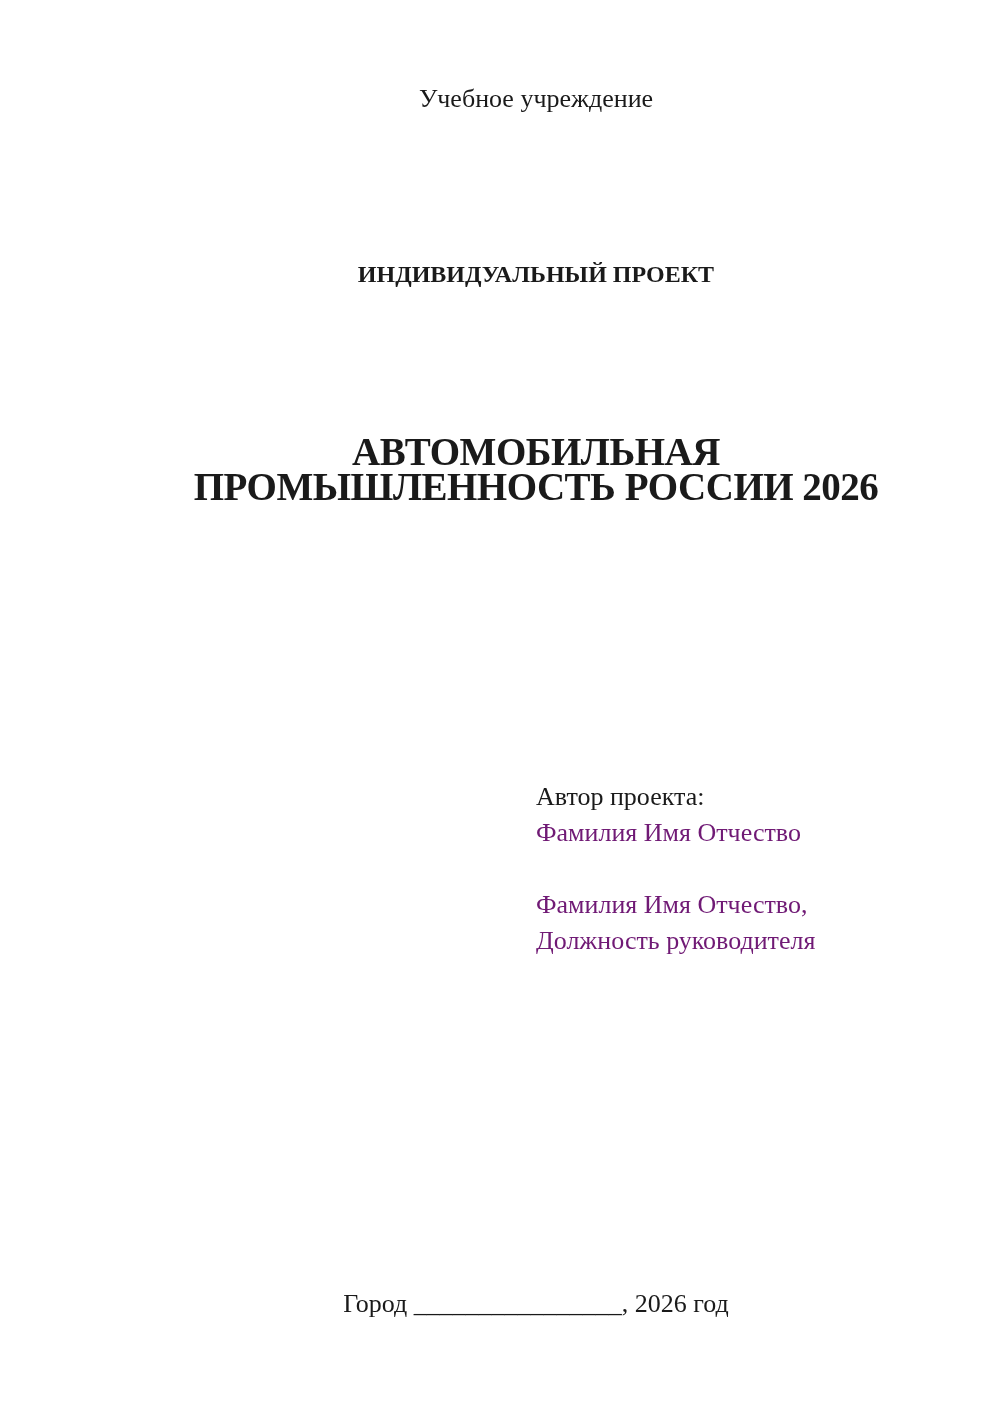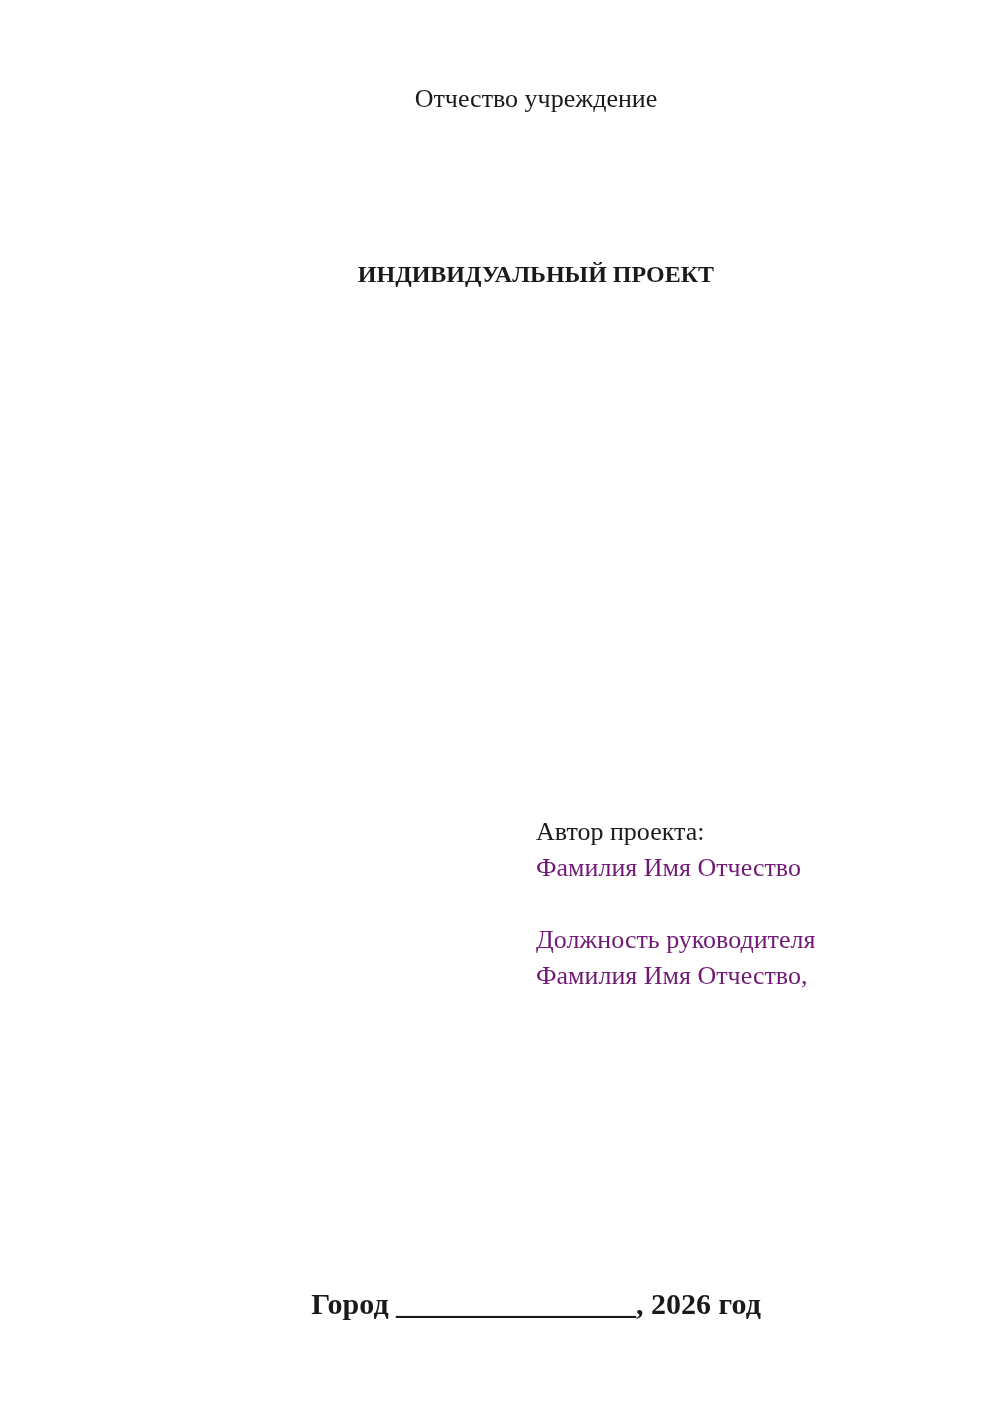--- a/index.html
+++ b/index.html
@@ -48,49 +48,51 @@
     top: 779px;
     font-size: 26px;
     line-height: 36px;
     text-align: left;
   }
   .credit-group + .credit-group {
     margin-top: 36px;
   }
   .credit-label {
     color: #1a1a1a;
-    margin-top: 35px;
   }
   .credit-placeholder {
     color: #701a75;
   }
   .footer-line {
     top: 1286px;
-    font-size: 30px;
+    font-size: 26px;
     line-height: 36px;
     white-space: nowrap;
-    font-weight: bold;
   }
 </style>
 </head>
 <body>
 
 <div class="page">
 
-  <div class="content-line institution">Отчество учреждение</div>
+  <div class="content-line institution">Учебное учреждение</div>
 
   <div class="content-line doctype">ИНДИВИДУАЛЬНЫЙ ПРОЕКТ</div>
 
+  <div class="content-line project-title">
+    <span>АВТОМОБИЛЬНАЯ</span><br>
+    <span>ПРОМЫШЛЕННОСТЬ РОССИИ 2026</span>
+  </div>
 
   <div class="credits">
     <div class="credit-group">
       <div class="credit-label">Автор проекта:</div>
       <div class="credit-placeholder">Фамилия Имя Отчество</div>
     </div>
     <div class="credit-group">
+      <div class="credit-placeholder">Фамилия Имя Отчество,</div>
       <div class="credit-placeholder">Должность руководителя</div>
-      <div class="credit-placeholder">Фамилия Имя Отчество,</div>
     </div>
   </div>
 
   <div class="content-line footer-line">Город ________________, 2026 год</div>
 
 </div>
 
 </body></html>

